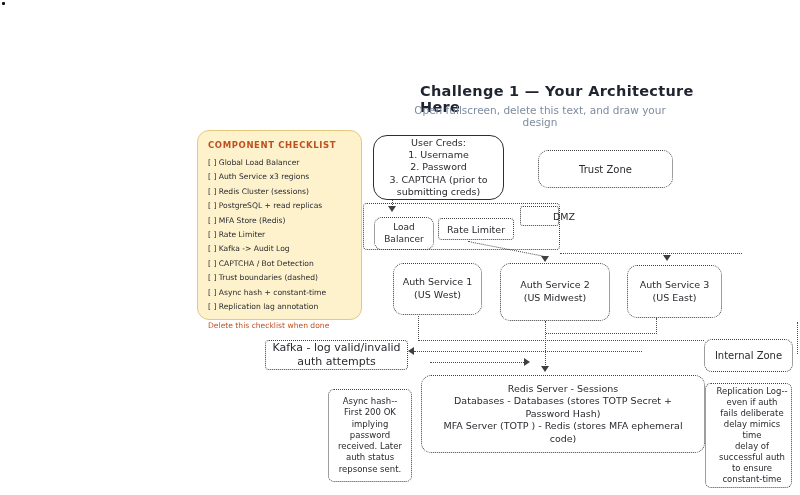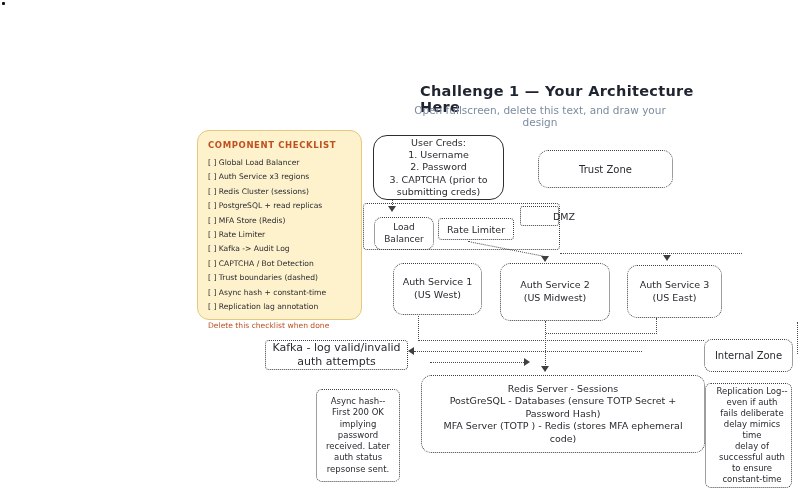--- a/index.html
+++ b/index.html
@@ -104,27 +104,27 @@
     <div class="lbl">Kafka - log valid/invalid
 auth attempts</div>
   </div>
 
   <div class="node dotted r8" style="left:704px;top:339px;width:89px;height:33px;font-size:10px;">
     <div class="lbl">Internal Zone</div>
   </div>
 
   <div class="node dotted r10" style="left:421px;top:375px;width:284px;height:78px;font-size:9.5px;line-height:1.32;">
     <div class="lbl">Redis Server - Sessions
-PostGreSQL - Databases (ensure TOTP Secret +
+Databases - Databases (stores TOTP Secret +
 Password Hash)
 MFA Server (TOTP ) - Redis (stores MFA ephemeral
 code)</div>
   </div>
 
-  <div class="node dotted r6" style="left:316px;top:389px;width:84px;height:93px;font-size:8.5px;line-height:1.32;">
+  <div class="node dotted r6" style="left:328px;top:389px;width:84px;height:93px;font-size:8.5px;line-height:1.32;">
     <div class="lbl">Async hash--
 First 200 OK
 implying
 password
 received. Later
 auth status
 repsonse sent.</div>
   </div>
 
   <div class="node dotted r6" style="left:705px;top:383px;width:87px;height:105px;font-size:8.5px;line-height:1.3;padding-left:7px;">

